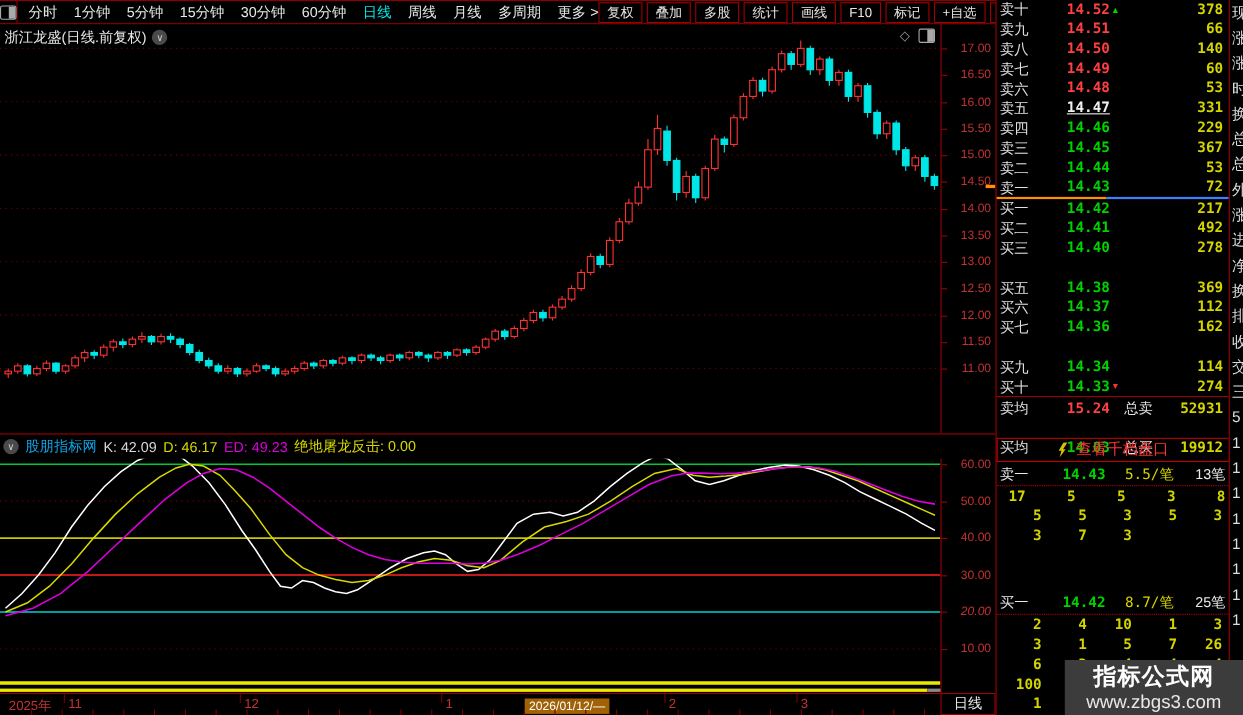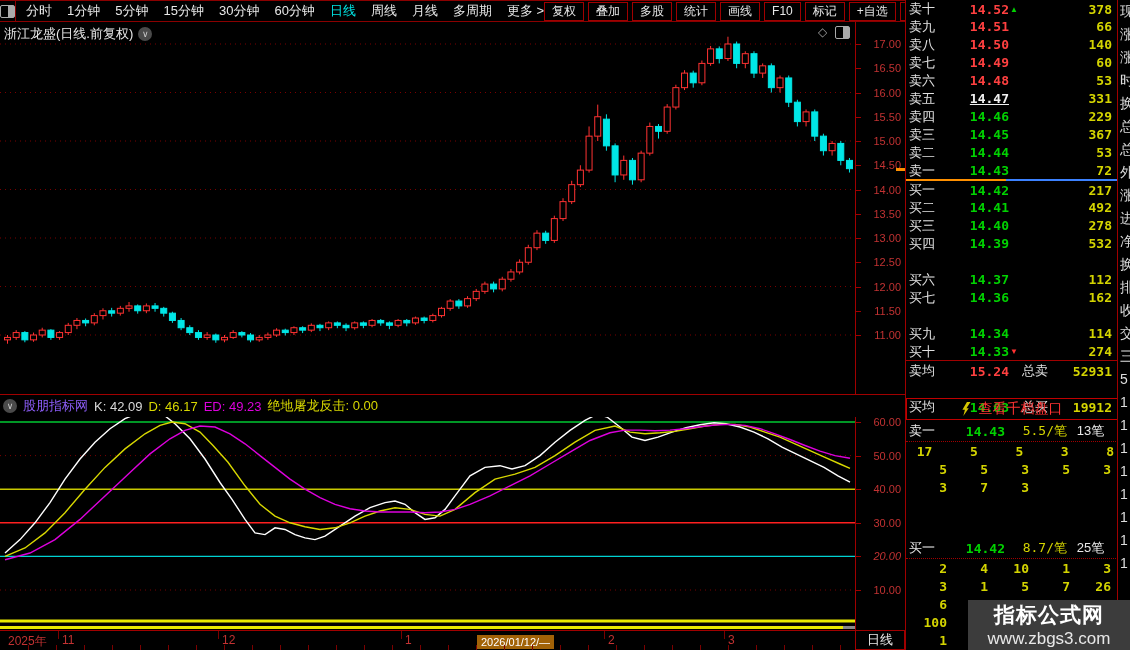--- a/index.html
+++ b/index.html
@@ -56,21 +56,21 @@
   .sep-red{position:absolute;left:0;width:212px;height:0;border-top:1px solid #a00000;}
   .sep-dot{position:absolute;left:0;width:212px;height:0;border-top:1px dotted #a00000;}
   #kb-btn{position:absolute;left:0;top:398px;width:212px;height:22px;border:1px solid #c00000;box-sizing:border-box;
           display:flex;align-items:center;justify-content:center;gap:8px;color:#ff3232;font-size:14px;}
   .bolt{display:inline-block;width:9px;height:14px;background:#d4c400;
         clip-path:polygon(60% 0,100% 0,55% 45%,80% 45%,20% 100%,38% 55%,10% 55%);}
   .det-row{position:absolute;left:0;width:212px;height:18px;display:flex;align-items:center;font-size:13px;}
   .det-label{color:#e8e8e8;width:38px;padding-left:3px;}
   .det-price{width:58px;text-align:right;font-weight:bold;}
   .det-per{width:62px;text-align:right;color:#d4d400;font-weight:normal;}
-  .det-cnt{flex:1;text-align:center;padding-right:4px;color:#e8e8e8;}
+  .det-cnt{flex:1;text-align:right;padding-right:4px;color:#e8e8e8;}
   .grid-row{position:absolute;left:0;width:208px;height:18px;display:flex;}
   .grid-cell{width:41px;text-align:right;color:#d4d400;font-size:13px;font-weight:bold;}
   
   #side-strip{left:1117px;top:0;width:13px;height:650px;border-left:1px solid #a00000;box-sizing:border-box;
               overflow:hidden;background:#000;}
   .strip-ch{position:absolute;left:2px;color:#ddd;font-size:14px;white-space:nowrap;}
   
   #watermark{left:968px;top:600px;width:162px;height:50px;background:#3c3c3c;display:flex;flex-direction:column;
              align-items:center;justify-content:center;z-index:50;}
   #watermark .w1{color:#fff;font-size:21px;font-weight:bold;letter-spacing:1px;}
@@ -352,21 +352,21 @@
       <div class="ytickmark" style="top: 264.5px;"></div>
       <div class="ytick" style="top: 288.75px;">11.50</div>
       <div class="ytickmark" style="top: 288.75px;"></div>
       <div class="ytick" style="top: 313px;">11.00</div>
       <div class="ytickmark" style="top: 313px;"></div>
       <div id="price-marker" style="top: 145.645px;"></div>
     </div>
 
   <div id="ind-header" class="abs">
     <span class="circ-chevron">∨</span>
-    <span style="color:#8b5cf6">股朋指标网</span>
+    <span style="color:#0ea5e9">股朋指标网</span>
     <span style="color:#d8d8d8"><span>K:</span> <span>42.09</span></span>
     <span style="color:#d8d800"><span>D:</span> <span>46.17</span></span>
     <span style="color:#dd00dd"><span>ED:</span> <span>49.23</span></span>
     <span style="color:#d8d800"><span>绝地屠龙反击:</span> <span>0.00</span></span>
   </div>
 
   <svg id="ind-panel" class="abs" width="855" height="213">
       <line x1="0" y1="5" x2="855" y2="5" stroke="#00c832" stroke-width="1.4"></line>
       <line x1="0" y1="38.6" x2="855" y2="38.6" stroke="#7a0000" stroke-width="1" stroke-dasharray="1 4"></line>
       <line x1="0" y1="72.2" x2="855" y2="72.2" stroke="#c8c800" stroke-width="1.4"></line>
@@ -505,24 +505,24 @@
       <div class="ob-row" style="top: 198.95px;">
         <span class="ob-label">买二</span>
         <span class="ob-price mono c-green">14.41</span>
         <span class="ob-vol mono">492</span>
       </div>
       <div class="ob-row" style="top: 216.9px;">
         <span class="ob-label">买三</span>
         <span class="ob-price mono c-green">14.40</span>
         <span class="ob-vol mono">278</span>
       </div>
-      <div class="ob-row" style="top: 234.85px;">
-        <span class="ob-label">买四</span>
-        <span class="ob-price mono c-green">14.39</span>
-        <span class="ob-vol mono">532</span>
+      <div class="ob-row" style="top: 252.8px;">
+        <span class="ob-label">买五</span>
+        <span class="ob-price mono c-green">14.38</span>
+        <span class="ob-vol mono">369</span>
       </div>
       <div class="ob-row" style="top: 270.75px;">
         <span class="ob-label">买六</span>
         <span class="ob-price mono c-green">14.37</span>
         <span class="ob-vol mono">112</span>
       </div>
       <div class="ob-row" style="top: 288.7px;">
         <span class="ob-label">买七</span>
         <span class="ob-price mono c-green">14.36</span>
         <span class="ob-vol mono">162</span>

